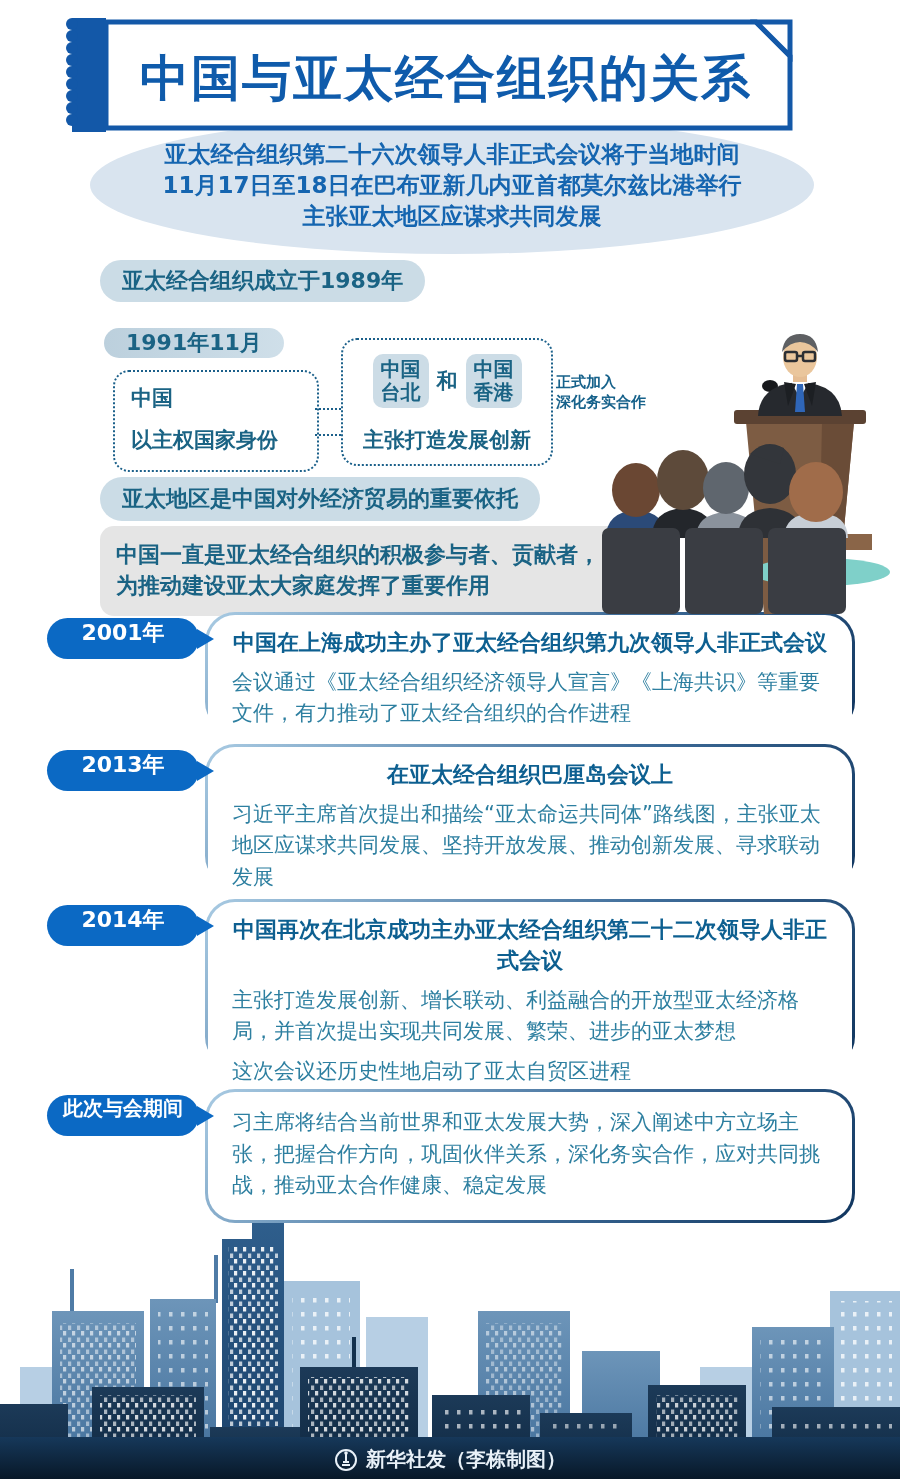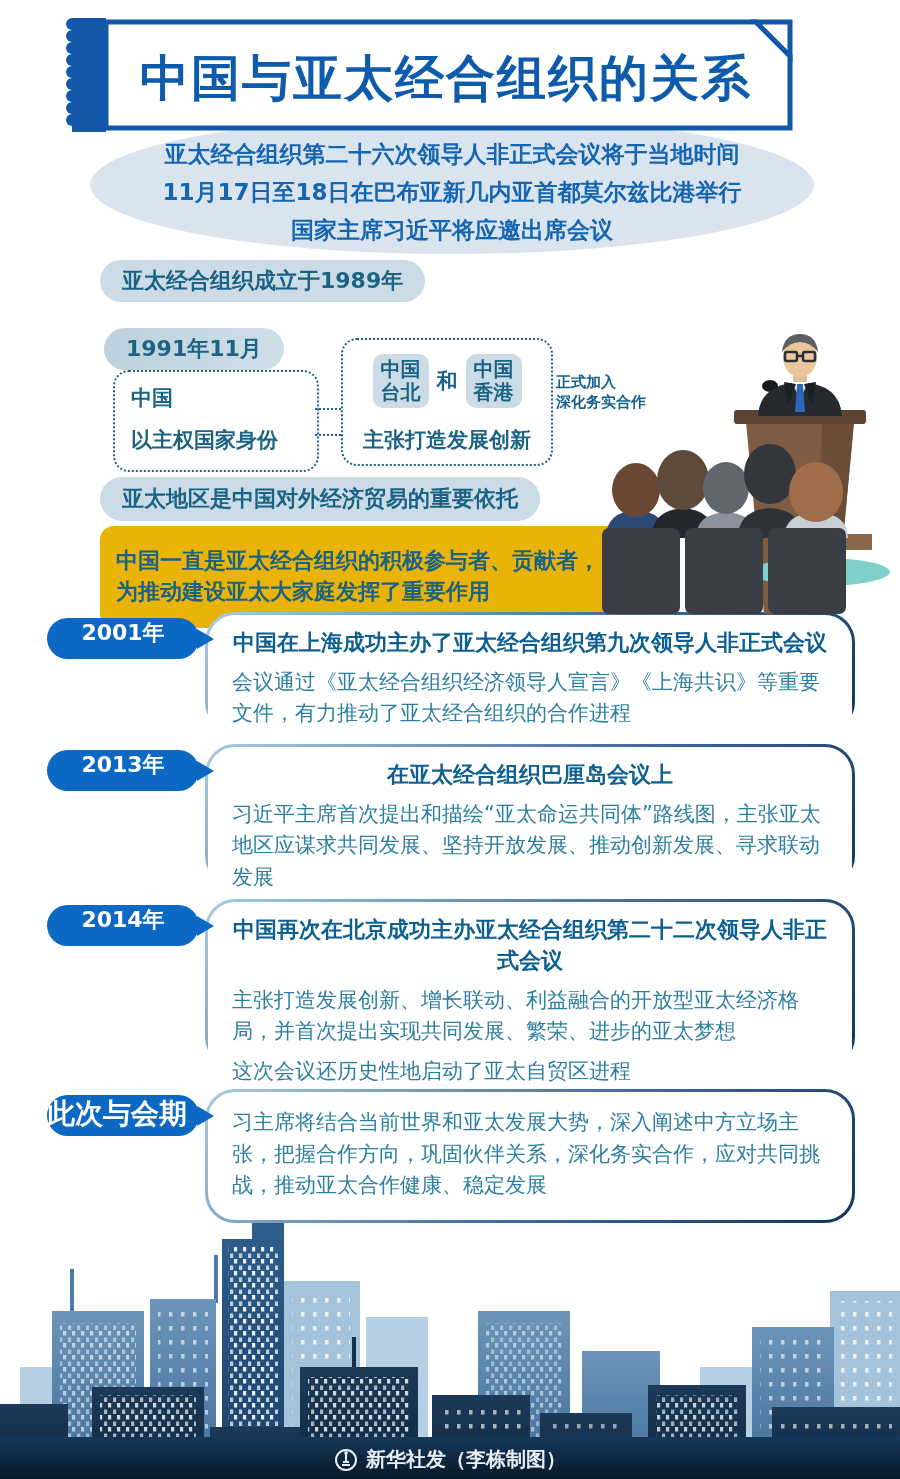--- a/index.html
+++ b/index.html
@@ -9,37 +9,37 @@
   }
   .abs{position:absolute;}
 
   
   #subtitle-ellipse{
     left:90px;top:116px;width:724px;height:138px;border-radius:50%;
     background:#d9e4ef;z-index:1;
   }
   #subtitle-text{
     left:100px;top:140px;width:704px;z-index:3;display:flex;flex-direction:column;
-    align-items:center;gap:9px;color:#1565b0;font-weight:bold;font-size:23px;line-height:1.25;
+    align-items:center;gap:2px;color:#1565b0;font-weight:bold;font-size:23px;line-height:1.25;
     text-align:center;
   }
   #banner-svg{left:58px;top:16px;z-index:2;}
   #banner-title{
     left:110px;top:30px;width:672px;height:98px;z-index:4;display:flex;align-items:center;
     justify-content:center;color:#0f5bab;font-size:49px;font-weight:900;letter-spacing:2px;
     white-space:nowrap;
   }
 
   
   .pill{
     background:#cbdce6;border-radius:22px;color:#1a6384;font-weight:bold;font-size:22px;
     display:flex;align-items:center;padding:0 22px;z-index:3;
   }
   #founded-pill{left:100px;top:260px;height:42px;}
-  #date-pill{left:104px;top:328px;height:42px;background:linear-gradient(90deg,#bcd0dd,#cfdfe9);}
+  #date-pill{left:104px;top:328px;height:30px;background:linear-gradient(90deg,#bcd0dd,#cfdfe9);}
   .dotbox{
     border:2px dotted #1b608a;border-radius:16px;background:#ffffff;z-index:3;
     color:#1a6384;font-weight:bold;
   }
   #china-box{left:113px;top:370px;width:202px;height:98px;font-size:21px;}
   #china-box .l1{position:absolute;left:16px;top:12px;}
   #china-box .l2{position:absolute;left:16px;top:54px;}
   .connector{height:0;border-top:2px dotted #1b608a;width:26px;z-index:3;}
   #conn1{left:315px;top:408px;}
   #conn2{left:315px;top:434px;}
@@ -47,22 +47,22 @@
   #economies-row{position:absolute;left:0;top:14px;width:100%;display:flex;align-items:center;justify-content:center;gap:8px;}
   .mini-pill{
     background:#ccdce6;border-radius:10px;padding:4px 8px;text-align:center;
     font-size:20px;line-height:1.15;color:#1a6384;font-weight:bold;
   }
   #and-label{font-size:21px;color:#1a6384;font-weight:bold;}
   #region-label{position:absolute;left:0;bottom:10px;width:100%;text-align:center;font-size:21px;color:#1a6384;font-weight:bold;}
   #join-result{left:556px;top:372px;z-index:3;color:#17628b;font-weight:bold;font-size:15px;line-height:1.35;}
   #reliance-pill{left:100px;top:477px;height:44px;text-align:center;}
   #contributor-box{
-    left:100px;top:526px;width:512px;border-radius:14px;background:#eab308;z-index:2;
-    color:#1a6384;font-weight:bold;font-size:22px;line-height:1.4;padding:20px 16px;
+    left:100px;top:526px;width:512px;border-radius:14px;background:#e5e5e5;z-index:2;
+    color:#1a6384;font-weight:bold;font-size:22px;line-height:1.4;padding:14px 16px;
   }
 
   
   .tl-tag{
     left:47px;width:152px;height:41px;background:#0b69c4;color:#ffffff;border-radius:21px;
     display:flex;justify-content:center;font-weight:bold;font-size:22px;z-index:3;
   }
   .tl-tag::after{
     content:"";position:absolute;right:-15px;top:50%;margin-top:-10px;
     border-left:17px solid #0b69c4;border-top:10px solid transparent;border-bottom:10px solid transparent;
@@ -108,21 +108,21 @@
         <circle cx="14" cy="104" r="6"></circle>
     </g>
     <path d="M48 6 L698 6 L732 40 L732 112 L48 112 Z" fill="#ffffff" stroke="#1358a8" stroke-width="5" stroke-linejoin="miter"></path>
     <path d="M698 6 L732 6 L732 40 Z" fill="#ffffff" stroke="#1358a8" stroke-width="5" stroke-linejoin="miter"></path>
   </svg>
   <div id="banner-title" class="abs">中国与亚太经合组织的关系</div>
 
   <div id="subtitle-text" class="abs">
     <span>亚太经合组织第二十六次领导人非正式会议将于当地时间</span>
     <span>11月17日至18日在巴布亚新几内亚首都莫尔兹比港举行</span>
-    <span>国家主席习近平将应邀出席会议</span>
+    <span>主张亚太地区应谋求共同发展</span>
   </div>
 
   <div id="founded-pill" class="abs pill">亚太经合组织成立于1989年</div>
 
   <div id="date-pill" class="abs pill">1991年11月</div>
 
   <div id="china-box" class="abs dotbox">
     <span class="l1">中国</span>
     <span class="l2">以主权国家身份</span>
   </div>
@@ -231,21 +231,21 @@
     <span>2014年</span>
   </div>
   <div class="abs tl-box" style="top:899px;height:168px">
     <div class="tl-box-inner">
       <p class="tl-title">中国再次在北京成功主办亚太经合组织第二十二次领导人非正式会议</p>
       <p class="tl-body">主张打造发展创新、增长联动、利益融合的开放型亚太经济格局，并首次提出实现共同发展、繁荣、进步的亚太梦想</p>
       <p class="tl-body">这次会议还历史性地启动了亚太自贸区进程</p>
     </div>
   </div>
 
-  <div class="abs tl-tag" style="top:1095px;font-size:28px">
+  <div class="abs tl-tag" style="top:1095px;font-size:20px">
     <span>此次与会期间</span>
   </div>
   <div class="abs tl-box" style="top:1089px;height:134px">
     <div class="tl-box-inner">
       <p class="tl-body">习主席将结合当前世界和亚太发展大势，深入阐述中方立场主张，把握合作方向，巩固伙伴关系，深化务实合作，应对共同挑战，推动亚太合作健康、稳定发展</p>
     </div>
   </div>
 
   <svg id="skyline" class="abs" width="900" height="280" viewBox="0 0 900 280">
     <defs>

